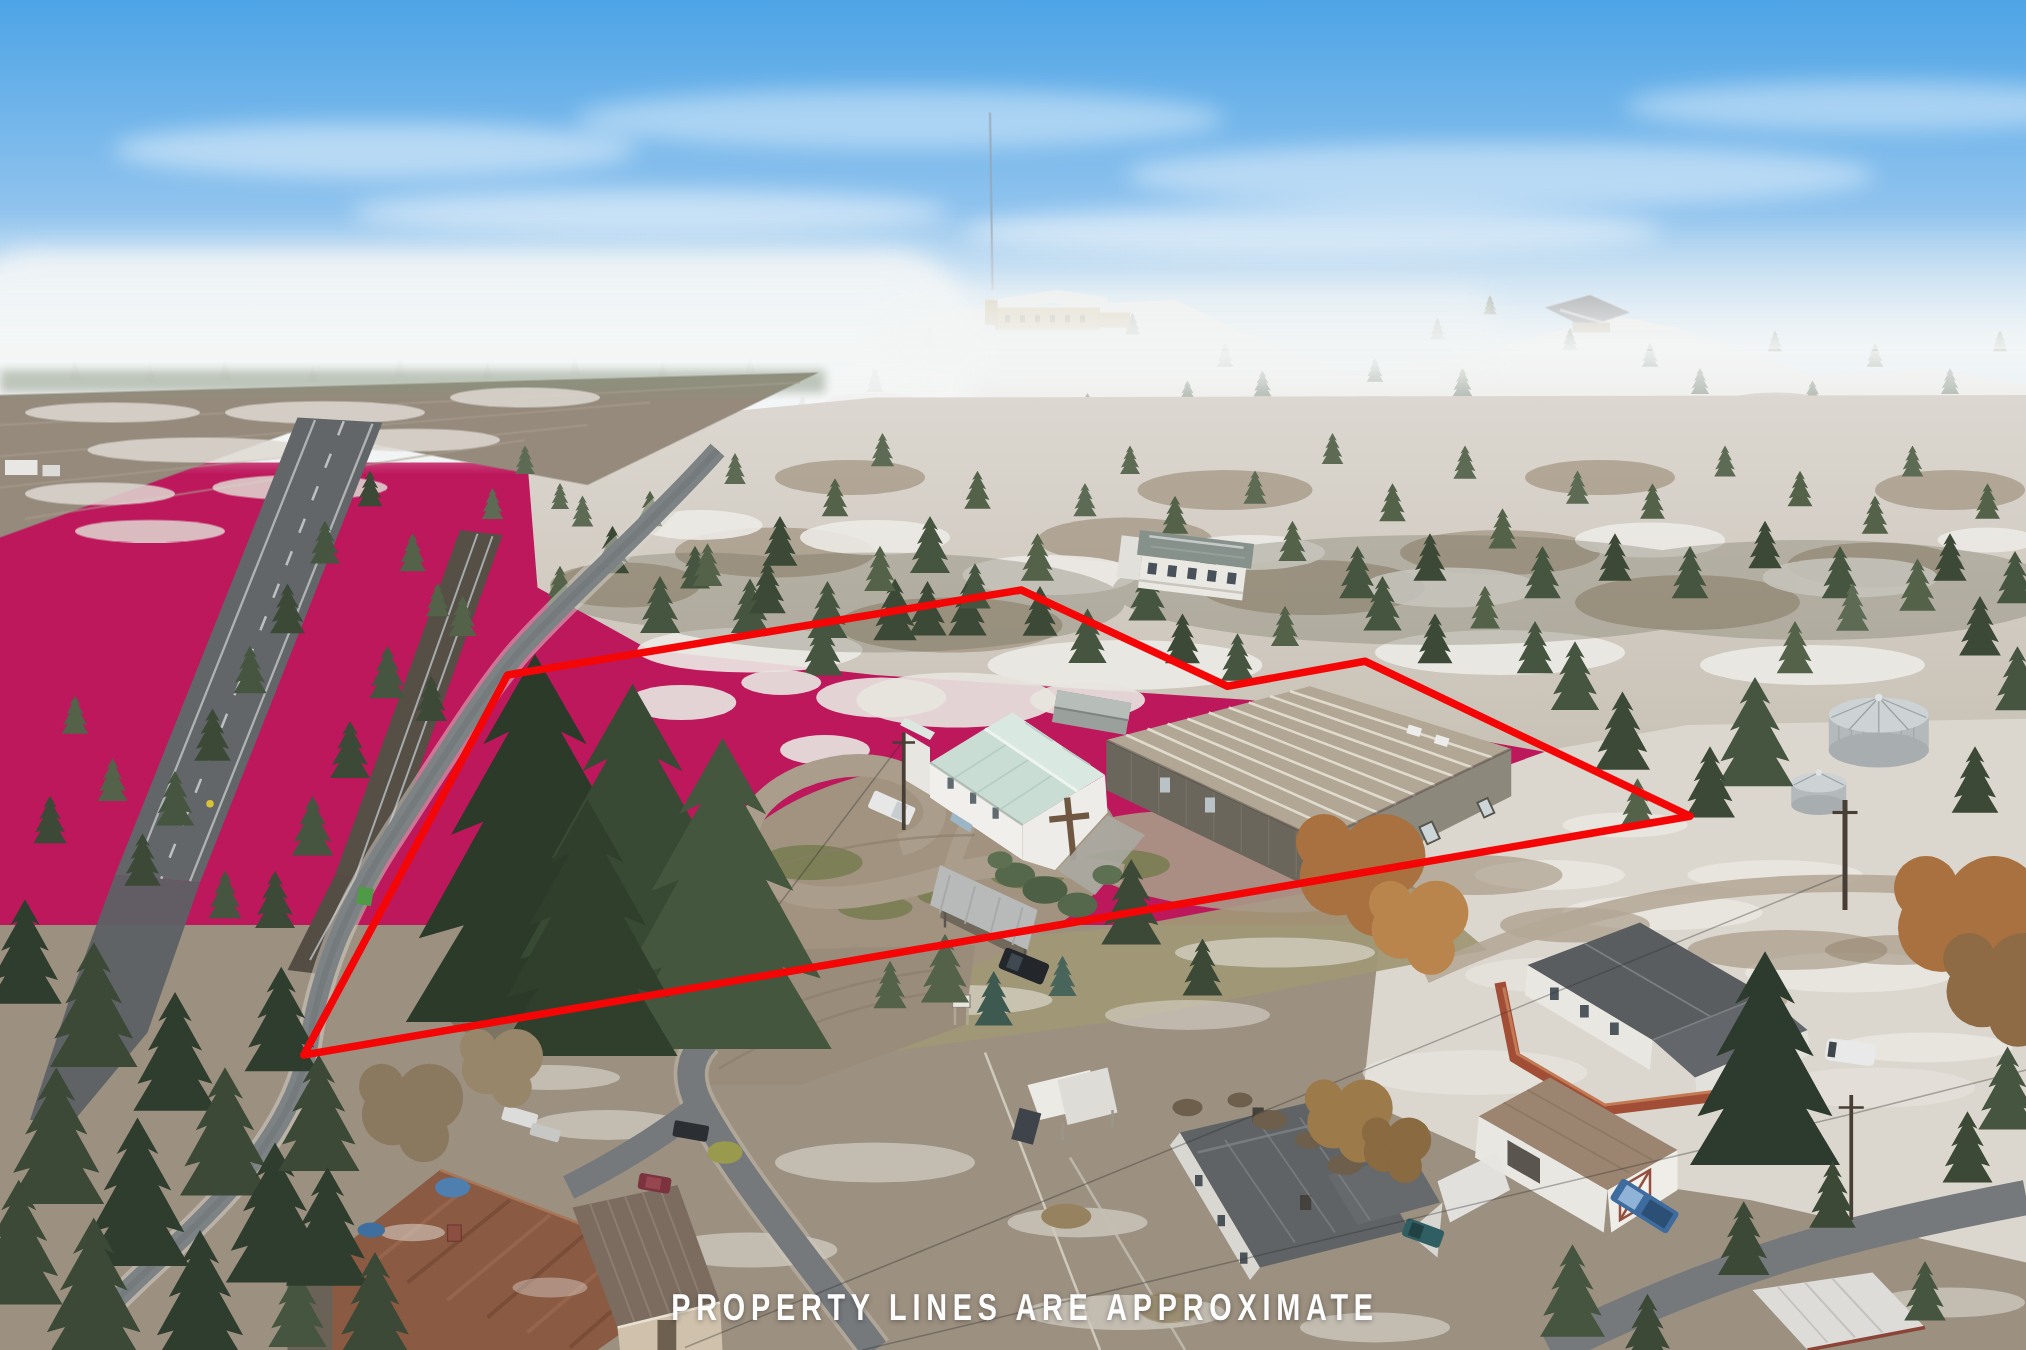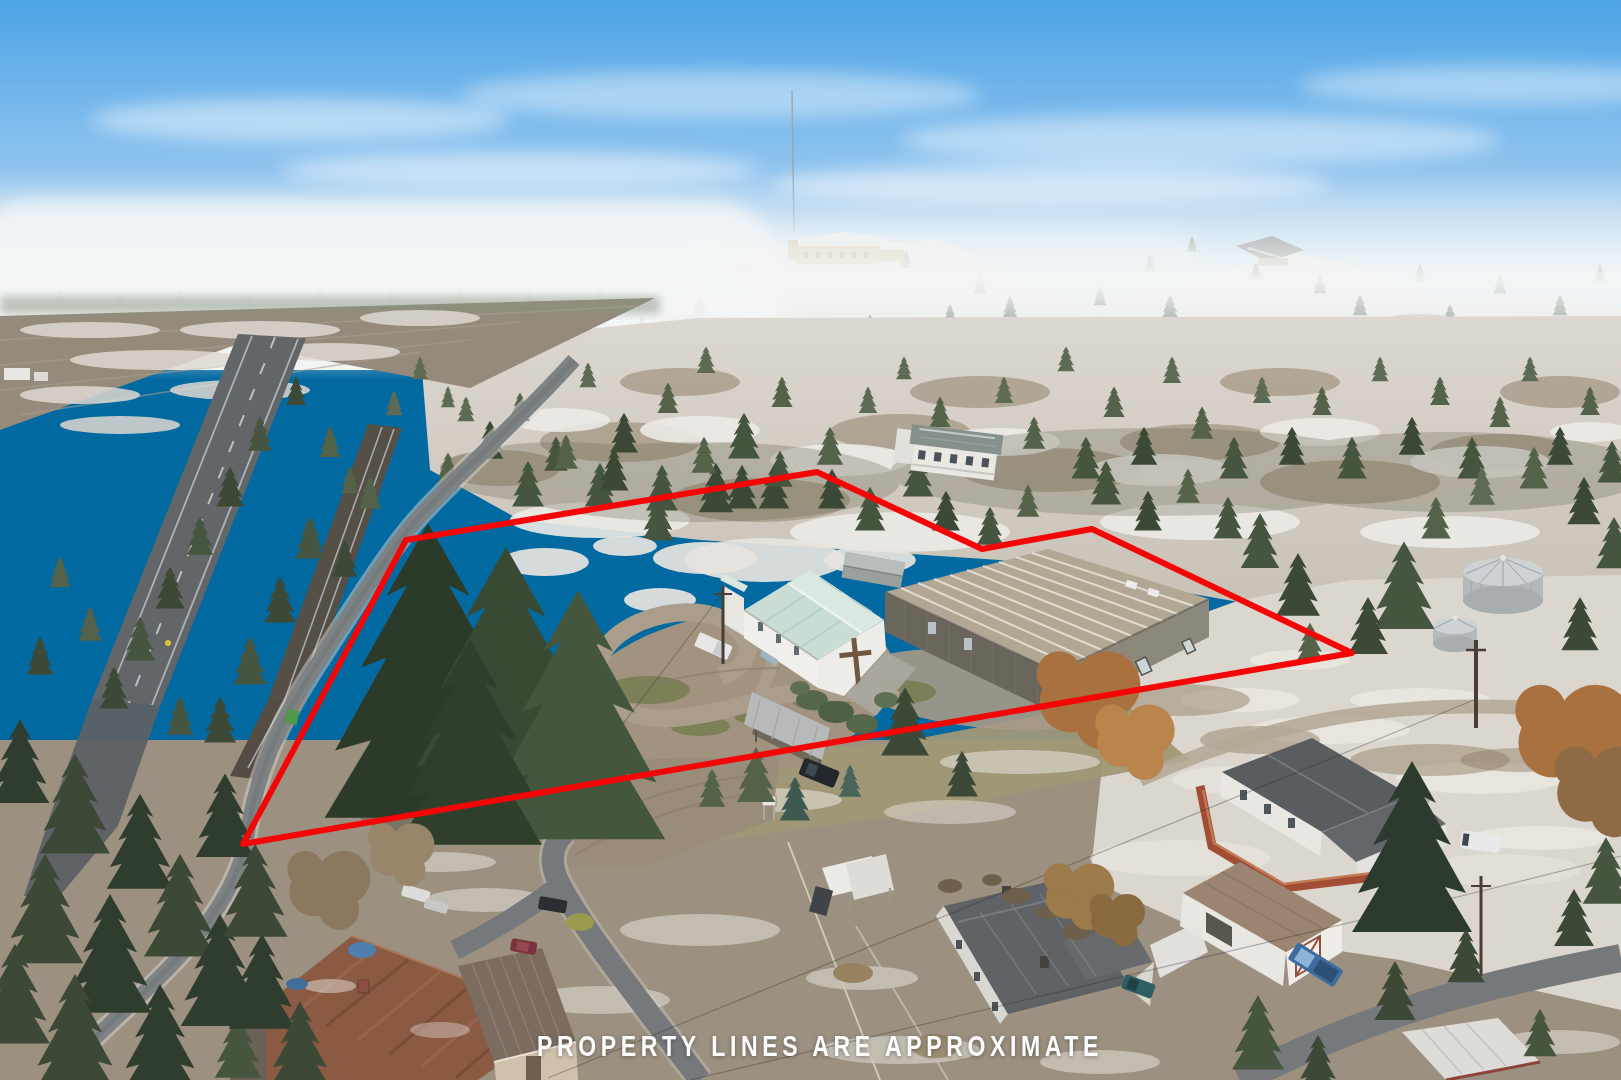--- a/index.html
+++ b/index.html
@@ -1,16 +1,16 @@
 <!DOCTYPE html>
 <html><head>
 <meta charset="utf-8">
 <style>
   html,body{margin:0;padding:0;background:#222;}
-  .stage{position:relative;width:1621px;height:1080px;overflow:hidden;background:#0369a1;
+  .stage{position:relative;width:1621px;height:1080px;overflow:hidden;background:#be185d;
          font-family:"Liberation Sans", sans-serif;}
   .stage svg{display:block;width:1621px;height:1080px;}
   .caption{font-family:"Liberation Sans", sans-serif;font-weight:bold;
            filter:drop-shadow(0 1px 2px rgba(0,0,0,.35));}
 </style>
 </head>
 <body>
 
 <div class="stage">
 <svg viewBox="0 0 1621 1080" xmlns="http://www.w3.org/2000/svg">

